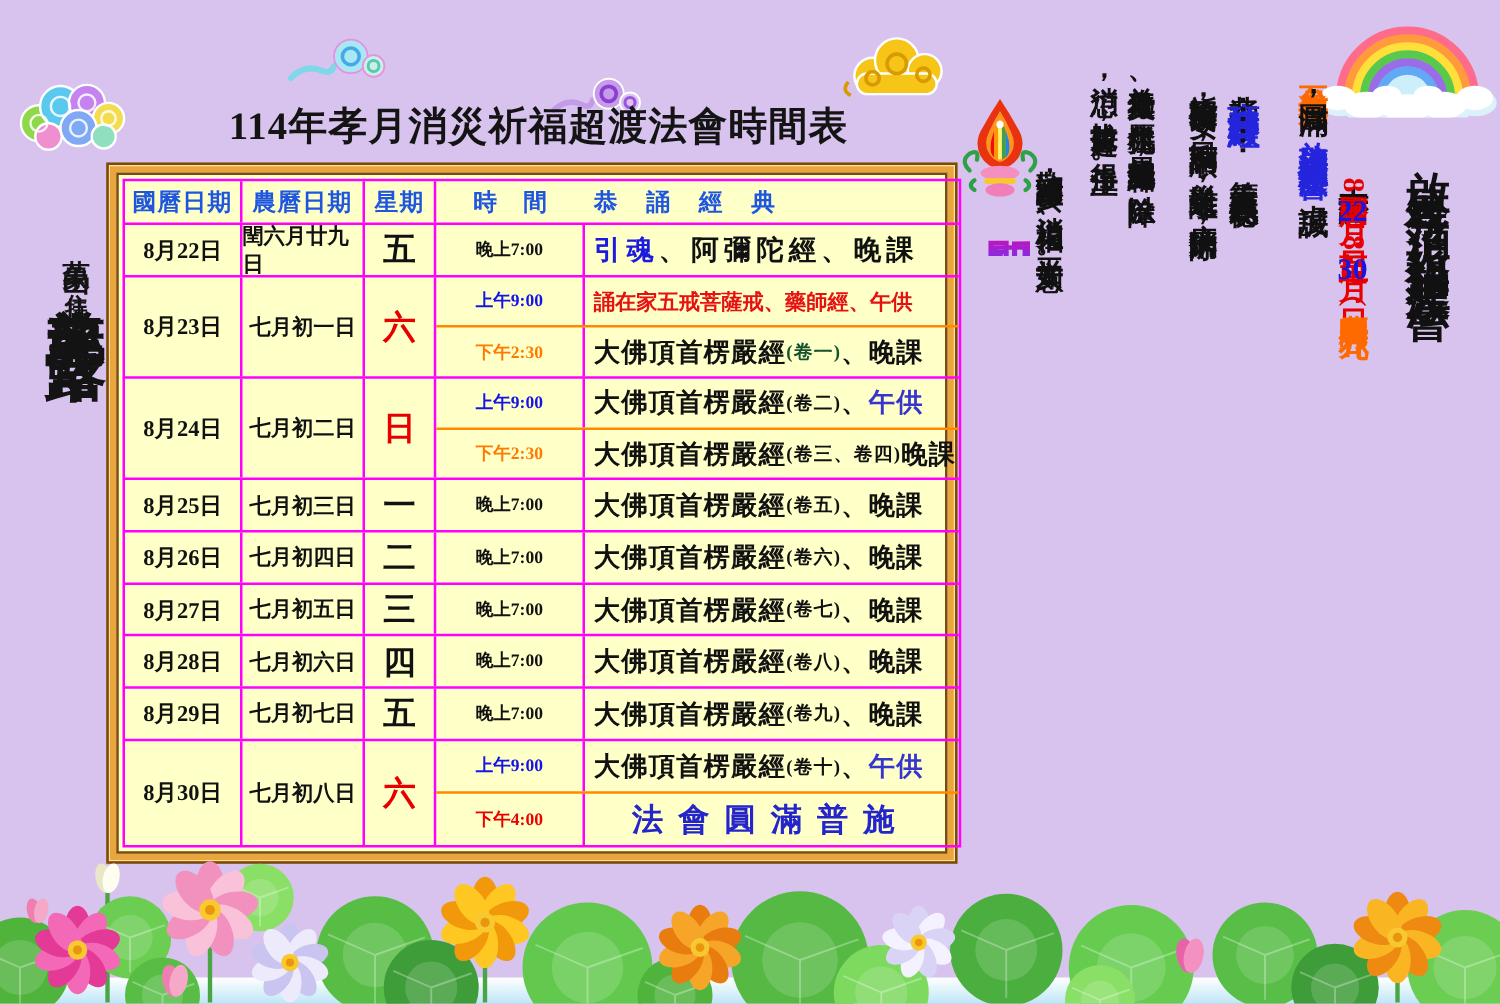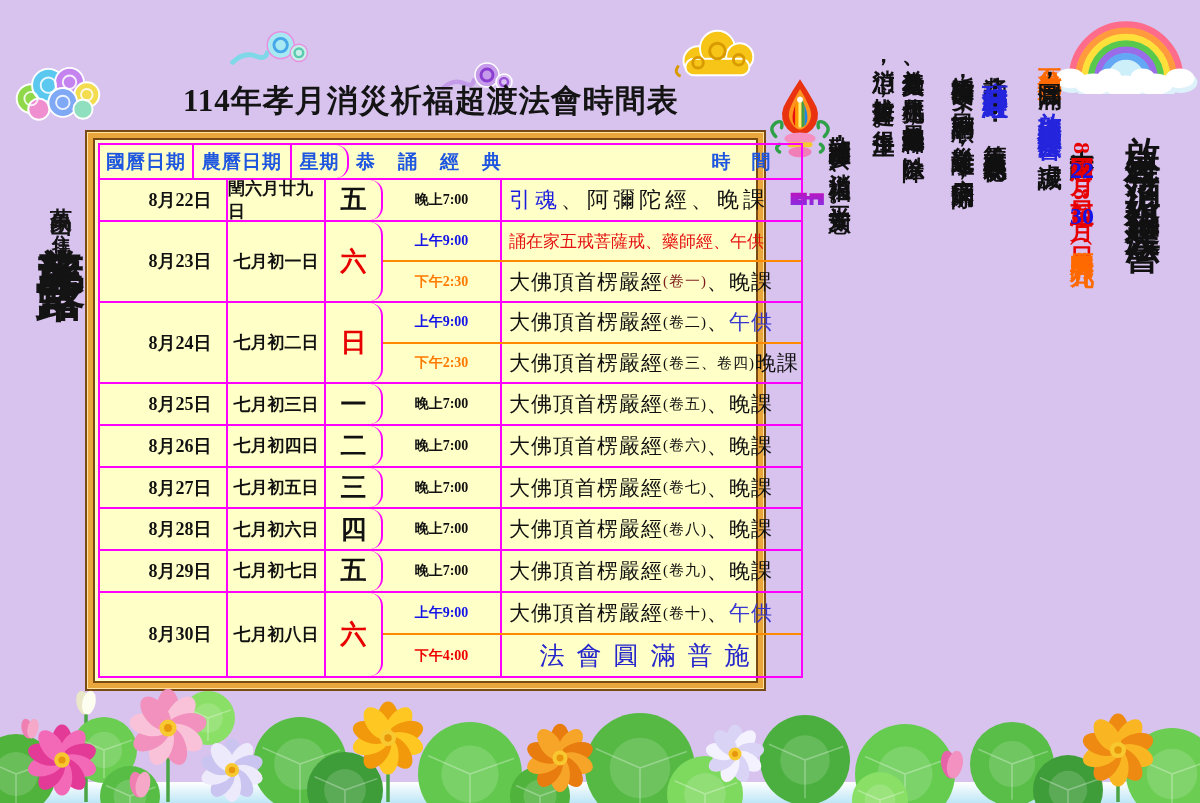--- a/index.html
+++ b/index.html
@@ -27,36 +27,36 @@
   }
   #tgrid{
     flex:1;display:flex;flex-direction:column;
     border:2px solid var(--grid,#FF00FF);
   }
   .trow{display:flex;border-top:2px solid var(--grid,#FF00FF);min-height:0;}
   .trow:first-child{border-top:none;}
   .cell{display:flex;align-items:center;justify-content:center;box-sizing:border-box;min-height:0;}
   .c0{width:94px;}
   .c1{width:98px;}
-  .c2{width:57px;border-radius:13px;}
+  .c2{width:57px;}
   .c3{width:119px;}
   .c4{flex:1;justify-content:flex-start;padding-left:7px;padding-right:2px;}
   .c0,.c1,.c2{border-right:2px solid var(--grid,#FF00FF);}
   .slot .c3{border-right:2px solid var(--grid,#FF00FF);}
   .slots{flex:1;display:flex;flex-direction:column;min-width:0;}
   .slot{flex:1;display:flex;min-height:0;}
   .slot.sep{border-top:2px solid var(--sub-sep,#FF8A00);}
   .hcell{color:var(--header-blue,#1E56E0);font-weight:bold;font-size:19px;letter-spacing:1px;}
   .hc4{letter-spacing:2px;}
-  .date{font-size:18px;font-weight:bold;color:#111;margin-left:34px;}
+  .date{font-size:18px;font-weight:bold;color:#111;}
   .ldate{font-size:17px;font-weight:bold;color:#111;letter-spacing:0;}
   .week{font-size:26px;font-weight:bold;color:#111;}
   .week.red{color:var(--week-red,#E80000);}
   .time{font-size:14px;font-weight:bold;letter-spacing:0;}
-  .content{font-size:21px;font-weight:normal;letter-spacing:1px;white-space:nowrap;border-radius:13px;}
+  .content{font-size:21px;font-weight:bold;letter-spacing:1px;white-space:nowrap;border-radius:13px;}
   .content .small{font-size:15px;}
   .content.sm{font-size:17px;letter-spacing:0;}
   .content.lg{font-size:22px;letter-spacing:4px;}
   .content.xl{font-size:25px;letter-spacing:12px;justify-content:center;padding-left:0;color:#2525CC;}
   
   .announce{
     left:826px;top:46px;height:710px;
     writing-mode:vertical-rl;text-orientation:mixed;
     font-weight:bold;color:#111;white-space:nowrap;
   }
@@ -192,22 +192,22 @@
 
 <div class="abs main-title">114年孝月消災祈福超渡法會時間表</div>
 
 <div class="abs table-wrap">
   <div class="table-inner">
     <div id="tgrid">
         <div class="trow" style="flex: 35 0 0px;">
           <div class="cell c0 hcell">國曆日期</div>
           <div class="cell c1 hcell">農曆日期</div>
           <div class="cell c2 hcell">星期</div>
+          <div class="cell c3 hcell">時　間</div>
           <div class="cell c4 hcell hc4">恭　誦　經　典</div>
-          <div class="cell c3 hcell">時　間</div>
         </div>
         <div class="trow" style="flex: 42 0 0px;">
           <div class="cell c0 date">8月22日</div>
           <div class="cell c1 ldate">閏六月廿九日</div>
           <div class="cell c2 week">五</div>
           <div class="slots">
             <div class="slot">
               <div class="cell c3 time" style="color: rgb(17, 17, 17);">晚上7:00</div>
               <div class="cell c4 content lg">
                 <span style="color: rgb(26, 26, 224);">引魂</span>
@@ -224,21 +224,21 @@
             <div class="slot">
               <div class="cell c3 time" style="color: rgb(20, 20, 232);">上午9:00</div>
               <div class="cell c4 content sm">
                 <span style="color: rgb(229, 18, 18);">誦在家五戒菩薩戒、藥師經、午供</span>
               </div>
             </div>
             <div class="slot sep">
               <div class="cell c3 time" style="color: rgb(255, 122, 0);">下午2:30</div>
               <div class="cell c4 content">
                 <span style="color: rgb(17, 17, 17);">大佛頂首楞嚴經</span>
-                <span class="small" style="color: #7f1d1d;">(卷一)</span>
+                <span class="small" style="color: #14532d;">(卷一)</span>
                 <span style="color: rgb(17, 17, 17);">、晚課</span>
               </div>
             </div>
           </div>
         </div>
         <div class="trow" style="flex: 84 0 0px;">
           <div class="cell c0 date">8月24日</div>
           <div class="cell c1 ldate">七月初二日</div>
           <div class="cell c2 week red">日</div>
           <div class="slots">

